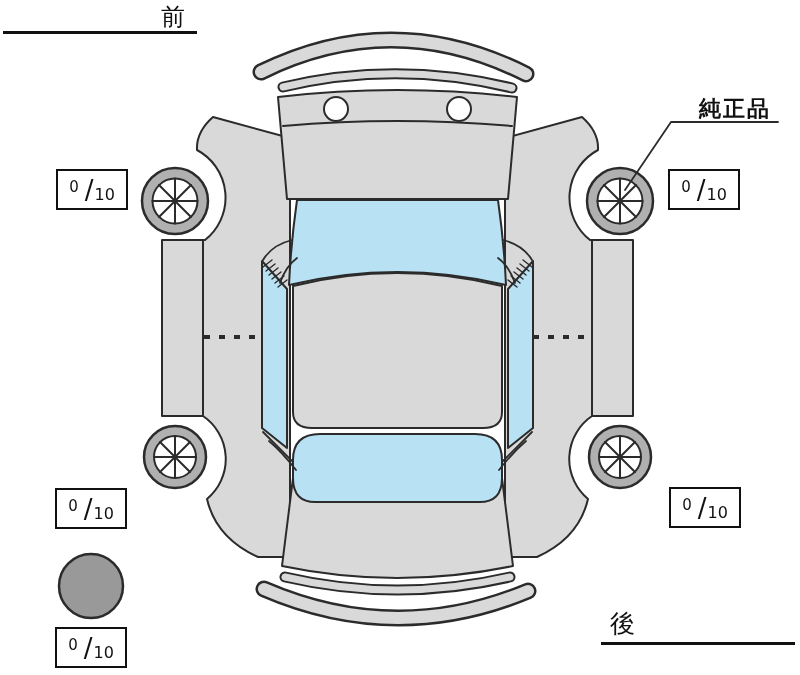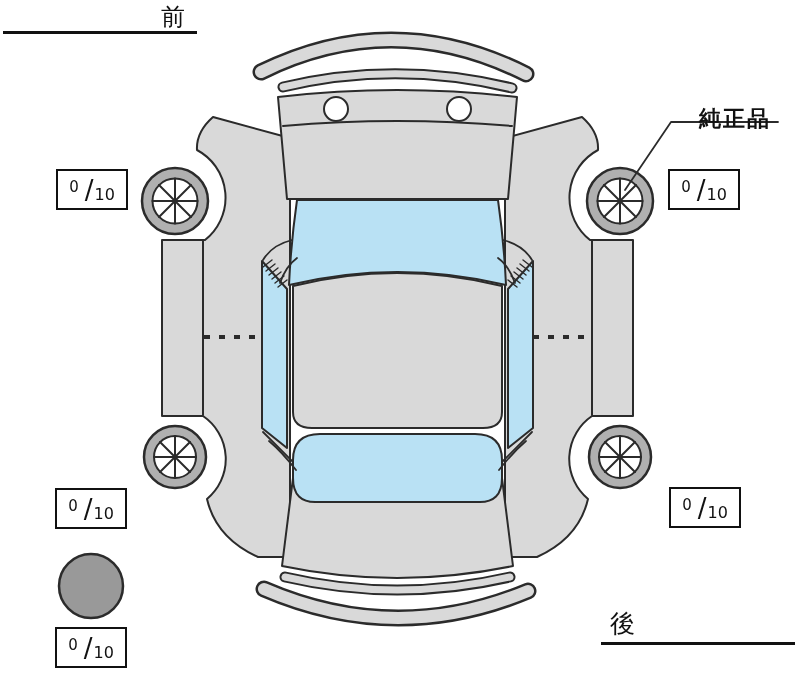--- a/index.html
+++ b/index.html
@@ -3,21 +3,21 @@
 <meta charset="utf-8">
 <style>
   html,body{margin:0;padding:0;background:#fff;}
   .stage{position:relative;width:800px;height:675px;background:#fff;overflow:hidden;
          font-family:"DejaVu Sans","Liberation Sans",sans-serif;}
   .stage svg{position:absolute;left:0;top:0;}
 
   .lbl{position:absolute;color:var(--label-black);line-height:1;white-space:nowrap;}
   .lbl.front{left:161px;top:5px;font-size:24px;}
   .lbl.rear{left:610px;top:611px;font-size:25px;}
-  .lbl.genuine{left:699px;top:108px;font-size:22px;font-weight:bold;letter-spacing:2px;}
+  .lbl.genuine{left:699px;top:98px;font-size:22px;font-weight:bold;letter-spacing:2px;}
 
   .rule{position:absolute;height:3px;background:var(--label-black);}
   .front-rule{left:3px;top:31px;width:194px;}
   .rear-rule{left:601px;top:642px;width:194px;}
 
   .tread-box{position:absolute;width:72px;height:41px;background:#fff;
              border:2px solid var(--label-black);box-sizing:border-box;
              display:flex;align-items:center;justify-content:center;color:var(--label-black);}
   .t-val{font-size:15px;transform:translateY(-3px);}
   .t-slash{font-size:26px;font-weight:400;margin:0 1px 0 6px;transform:translateY(0);}

